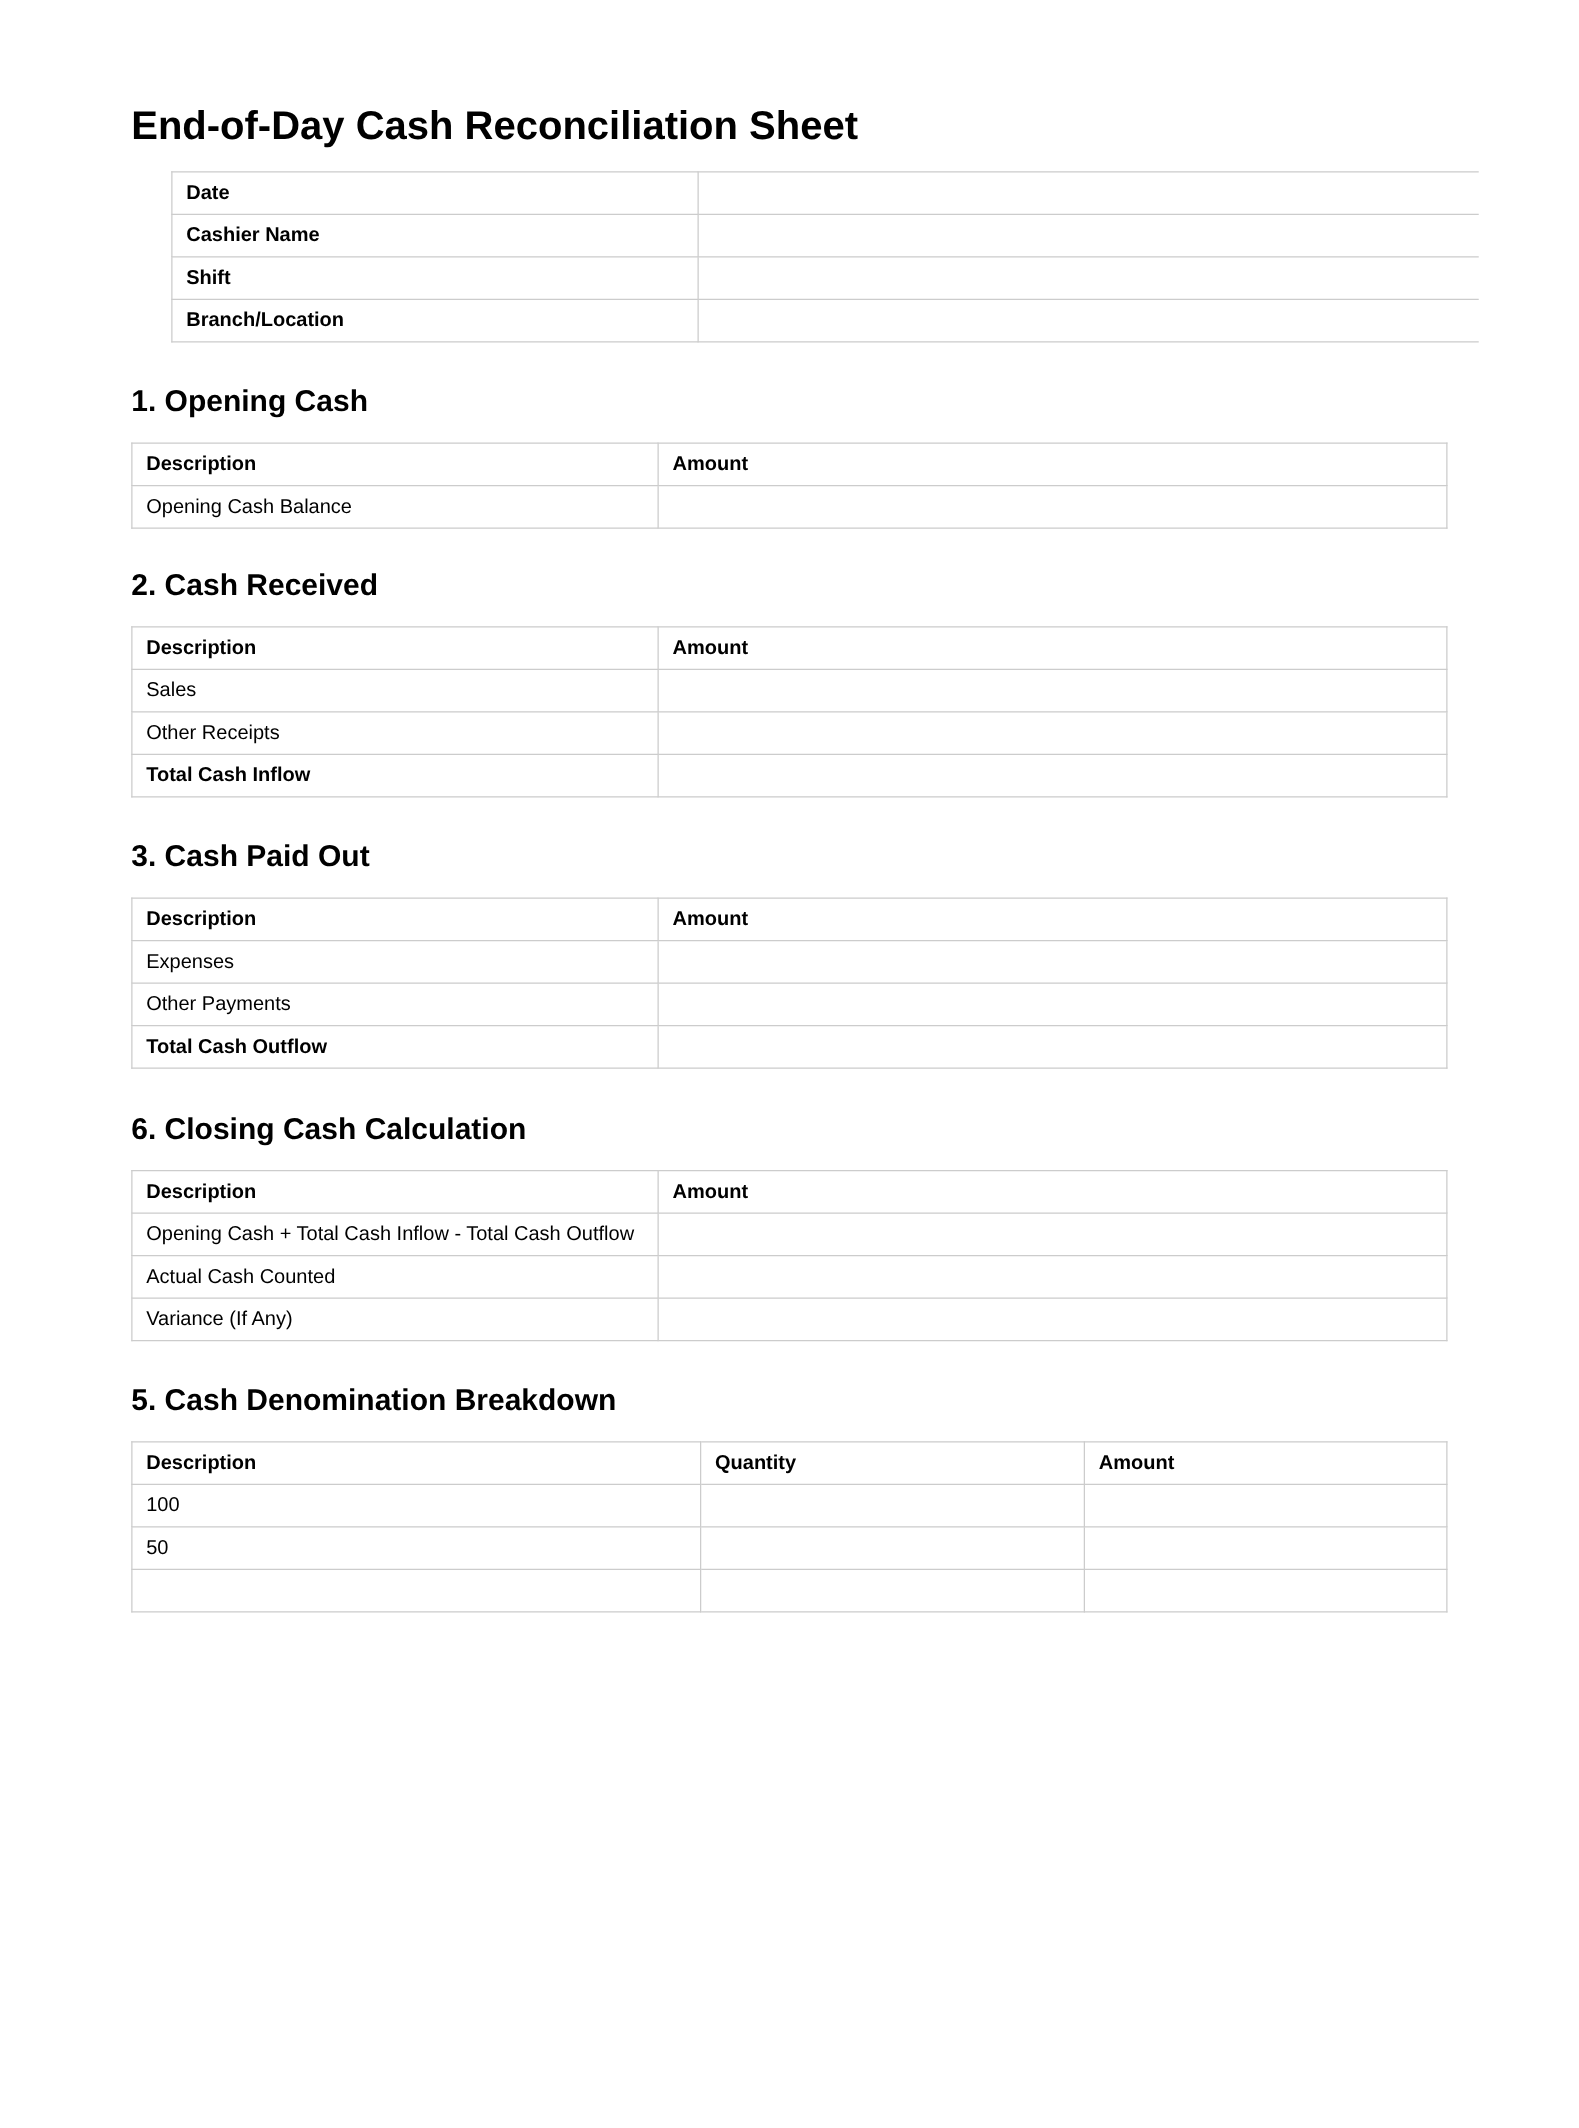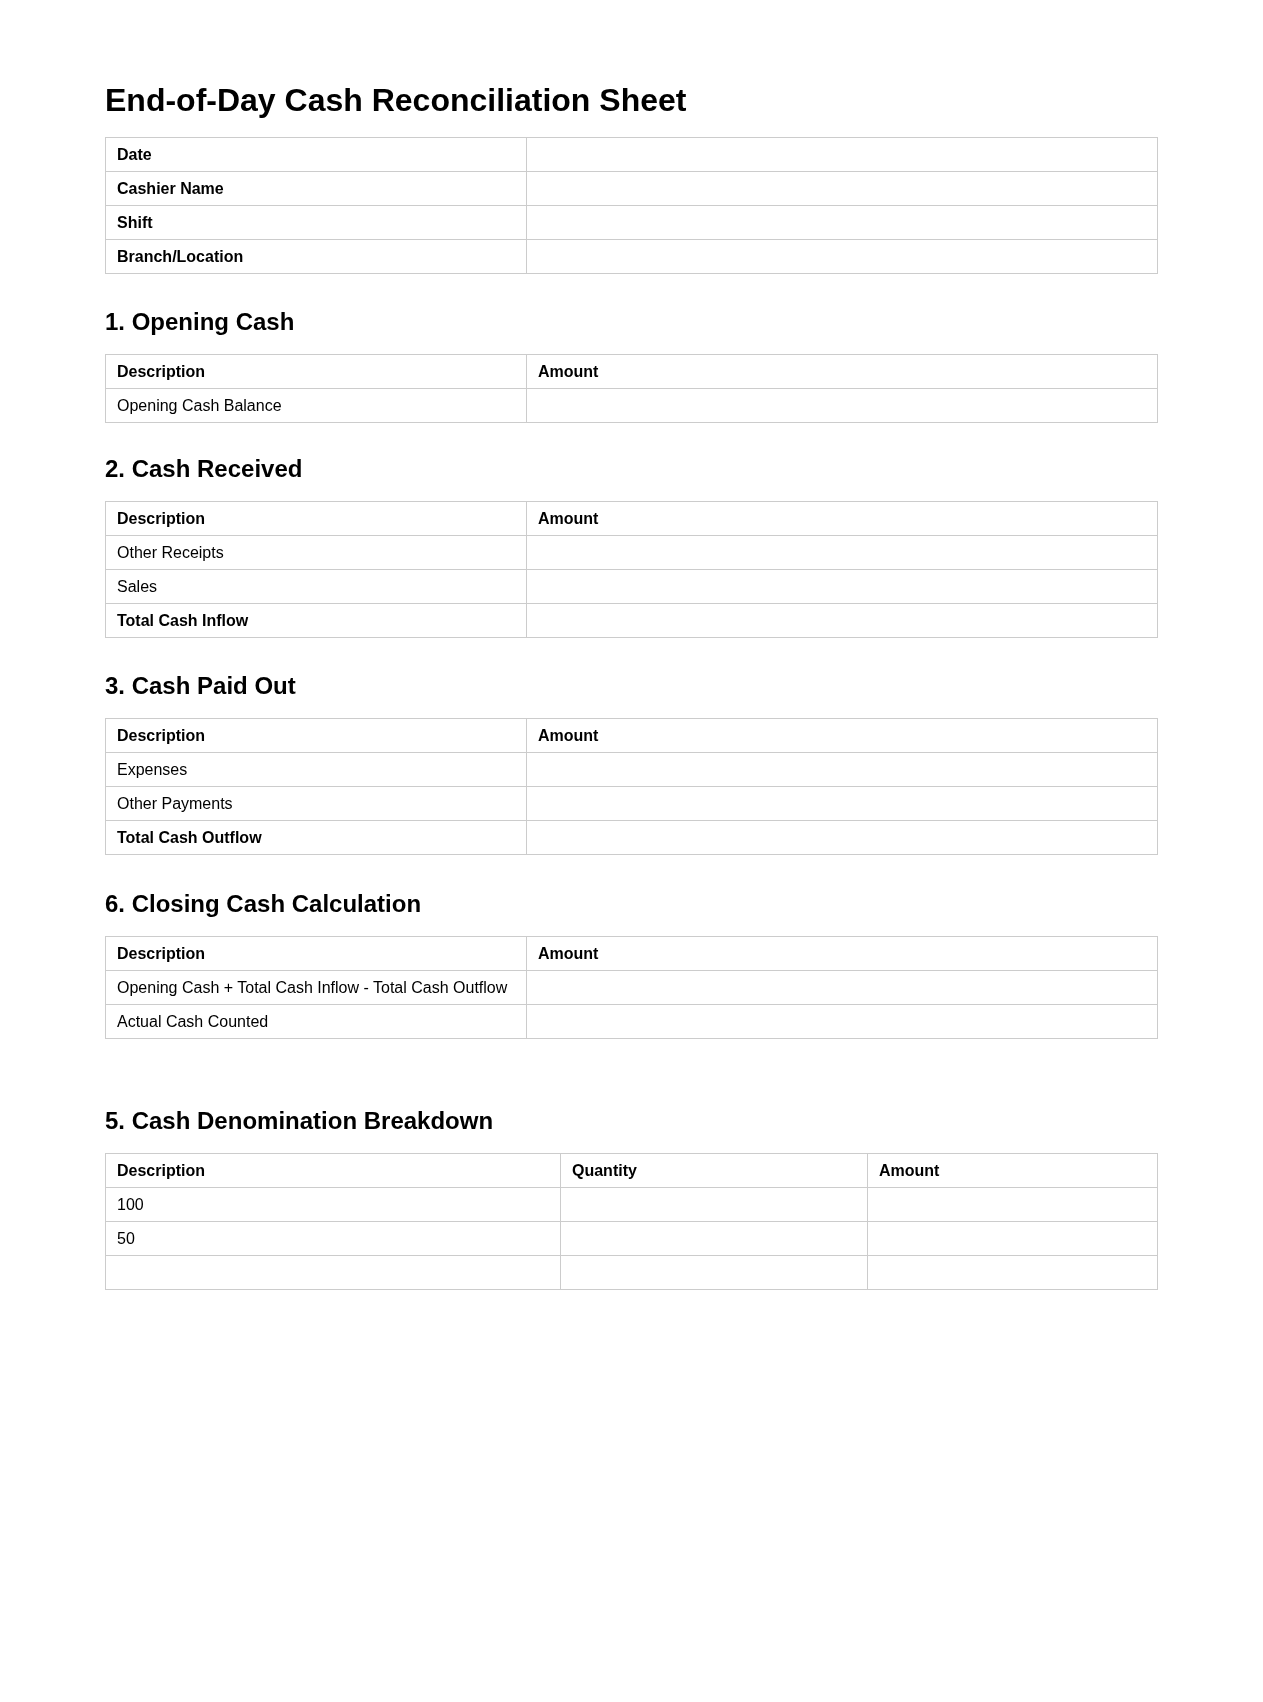--- a/index.html
+++ b/index.html
@@ -72,21 +72,21 @@
   .value-cell { cursor: text; }
 </style>
 </head>
 <body>
 
 <div class="page">
   <div class="content">
 
     <h1 class="doc-title">End-of-Day Cash Reconciliation Sheet</h1>
 
-    <table class="sheet" style="top:137px;">
+    <table class="sheet" style="top:137px;margin-left:32px;">
       <colgroup>
           <col style="width:421px">
           <col style="width:631px">
         </colgroup>
       <tbody>
         <tr>
           <td class="bold">Date</td>
           <td class="value-cell"></td>
         </tr>
         <tr>
@@ -131,25 +131,25 @@
           <col style="width:631px">
         </colgroup>
       <thead>
         <tr>
           <th>Description</th>
           <th>Amount</th>
         </tr>
       </thead>
       <tbody>
         <tr>
+          <td>Sales</td>
+          <td class="value-cell"></td>
+        </tr>
+        <tr>
           <td>Other Receipts</td>
-          <td class="value-cell"></td>
-        </tr>
-        <tr>
-          <td>Sales</td>
           <td class="value-cell"></td>
         </tr>
         <tr>
           <td class="bold">Total Cash Inflow</td>
           <td class="value-cell"></td>
         </tr>
       </tbody>
     </table>
 
     <h2 class="section-title" style="top:673px;">3. Cash Paid Out</h2>
@@ -192,20 +192,24 @@
           <th>Amount</th>
         </tr>
       </thead>
       <tbody>
         <tr>
           <td>Opening Cash + Total Cash Inflow - Total Cash Outflow</td>
           <td class="value-cell"></td>
         </tr>
         <tr>
           <td>Actual Cash Counted</td>
+          <td class="value-cell"></td>
+        </tr>
+        <tr>
+          <td>Variance (If Any)</td>
           <td class="value-cell"></td>
         </tr>
       </tbody>
     </table>
 
     <h2 class="section-title" style="top:1108px;">5. Cash Denomination Breakdown</h2>
     <table class="sheet" style="top:1153px;">
       <colgroup>
           <col style="width:455px">
           <col style="width:307px">

